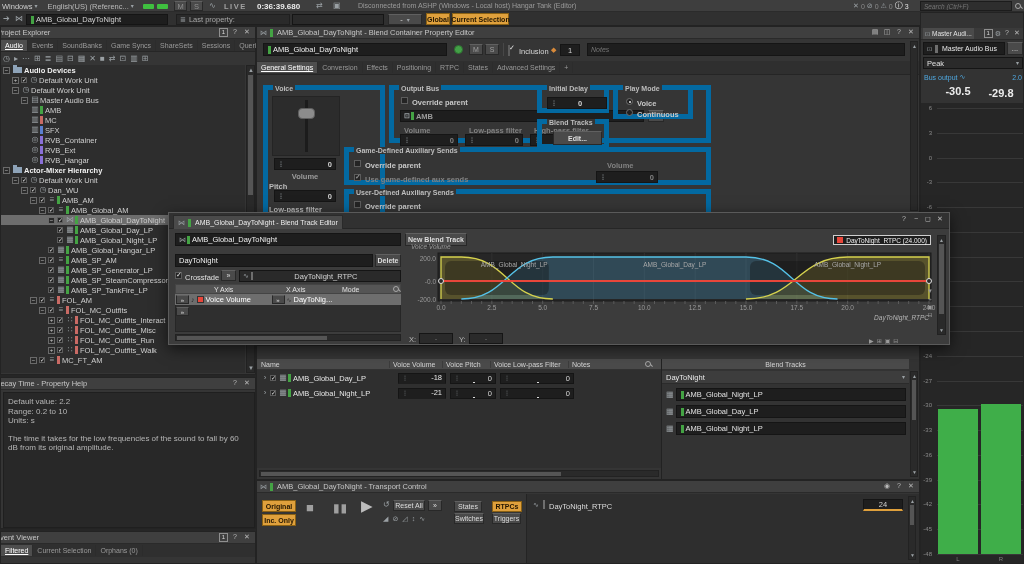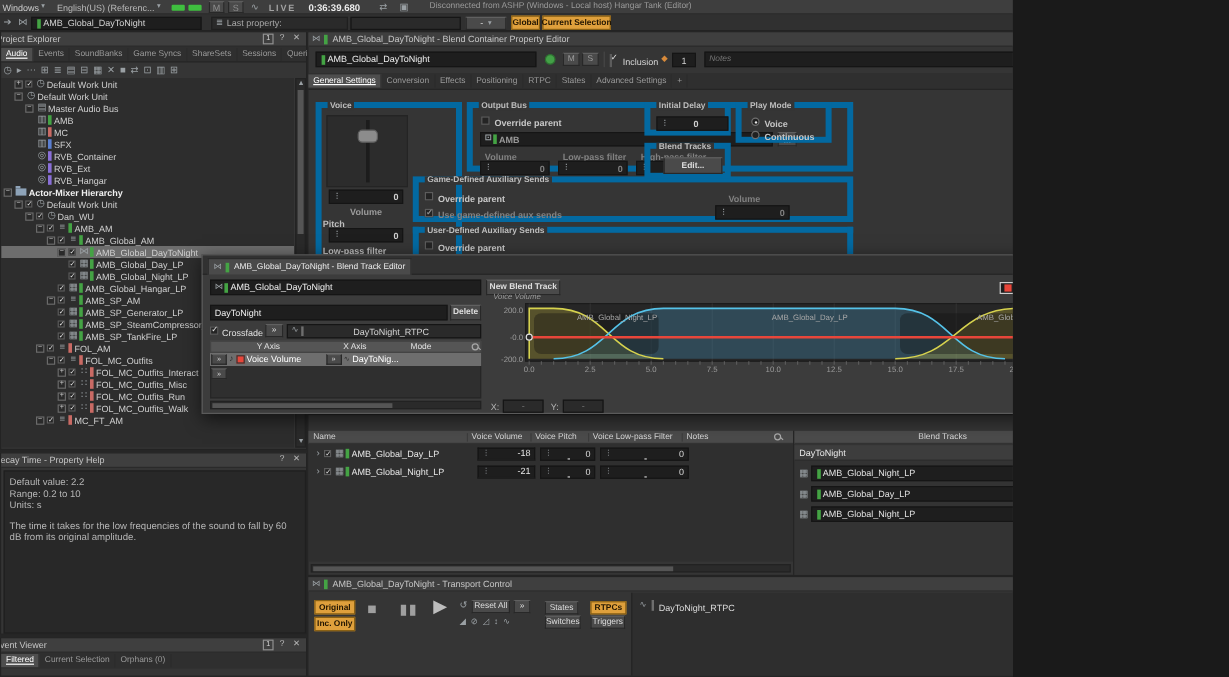--- a/index.html
+++ b/index.html
@@ -1,17 +1,17 @@
 <!DOCTYPE html>
 <html><head>
 <meta charset="utf-8">
 <style>
   *{margin:0;padding:0;box-sizing:border-box;}
   html,body{background:#1a1a1a;}
-  #app{position:relative;width:844px;height:564px;background:#262626;overflow:hidden;
+  #app{position:relative;width:1024px;height:564px;background:#262626;overflow:hidden;
        font-family:"Liberation Sans",sans-serif;font-size:7.5px;color:#c8c8c8;padding-left:20px;}
   .abs{position:absolute;}
   .flex{display:flex;align-items:center;}
   .panel{position:absolute;background:#353535;border:1px solid #232323;}
   .tbar{position:absolute;left:0;top:0;right:0;height:12px;background:#3f3f3f;border-bottom:1px solid #2a2a2a;
         display:flex;align-items:center;padding:0 3px;gap:2px;color:#c6c6c6;font-size:7.5px;white-space:nowrap;overflow:hidden;}
   .field{background:#1e1e1e;border:1px solid #151515;display:flex;align-items:center;padding:0 3px;color:#d2d2d2;overflow:hidden;white-space:nowrap;}
   .btn{background:#4a4a4a;border:1px solid #282828;border-top-color:#606060;color:#dedede;
        display:flex;align-items:center;justify-content:center;white-space:nowrap;cursor:default;}
   .amber{background:#dfa03c !important;border:1px solid #8a6114 !important;color:#231602 !important;font-weight:bold;}
@@ -140,20 +140,25 @@
         <span class="gi">⊟</span>
         <span class="gi">▦</span>
         <span class="gi">✕</span>
         <span class="gi">■</span>
         <span class="gi">⇄</span>
         <span class="gi">⊡</span>
         <span class="gi">▥</span>
         <span class="gi">⊞</span>
       </div>
     <div class="abs" id="pe-tree" style="left:0;top:38px;width:244px;height:308px;background:#2d2d2d;overflow:hidden;">
+        <div class="trow" style="padding-left: 2px;">
+          <span class="exp">−</span>
+          <span class="i-folder"></span>
+          <span class="tlab bold">Audio Devices</span>
+        </div>
         <div class="trow" style="padding-left: 11px;">
           <span class="exp">+</span>
           <span class="cb tiny on"></span>
           <span class="gi">◷</span>
           <span class="tlab">Default Work Unit</span>
         </div>
         <div class="trow" style="padding-left: 11px;">
           <span class="exp">−</span>
           <span class="gi">◷</span>
           <span class="tlab">Default Work Unit</span>

